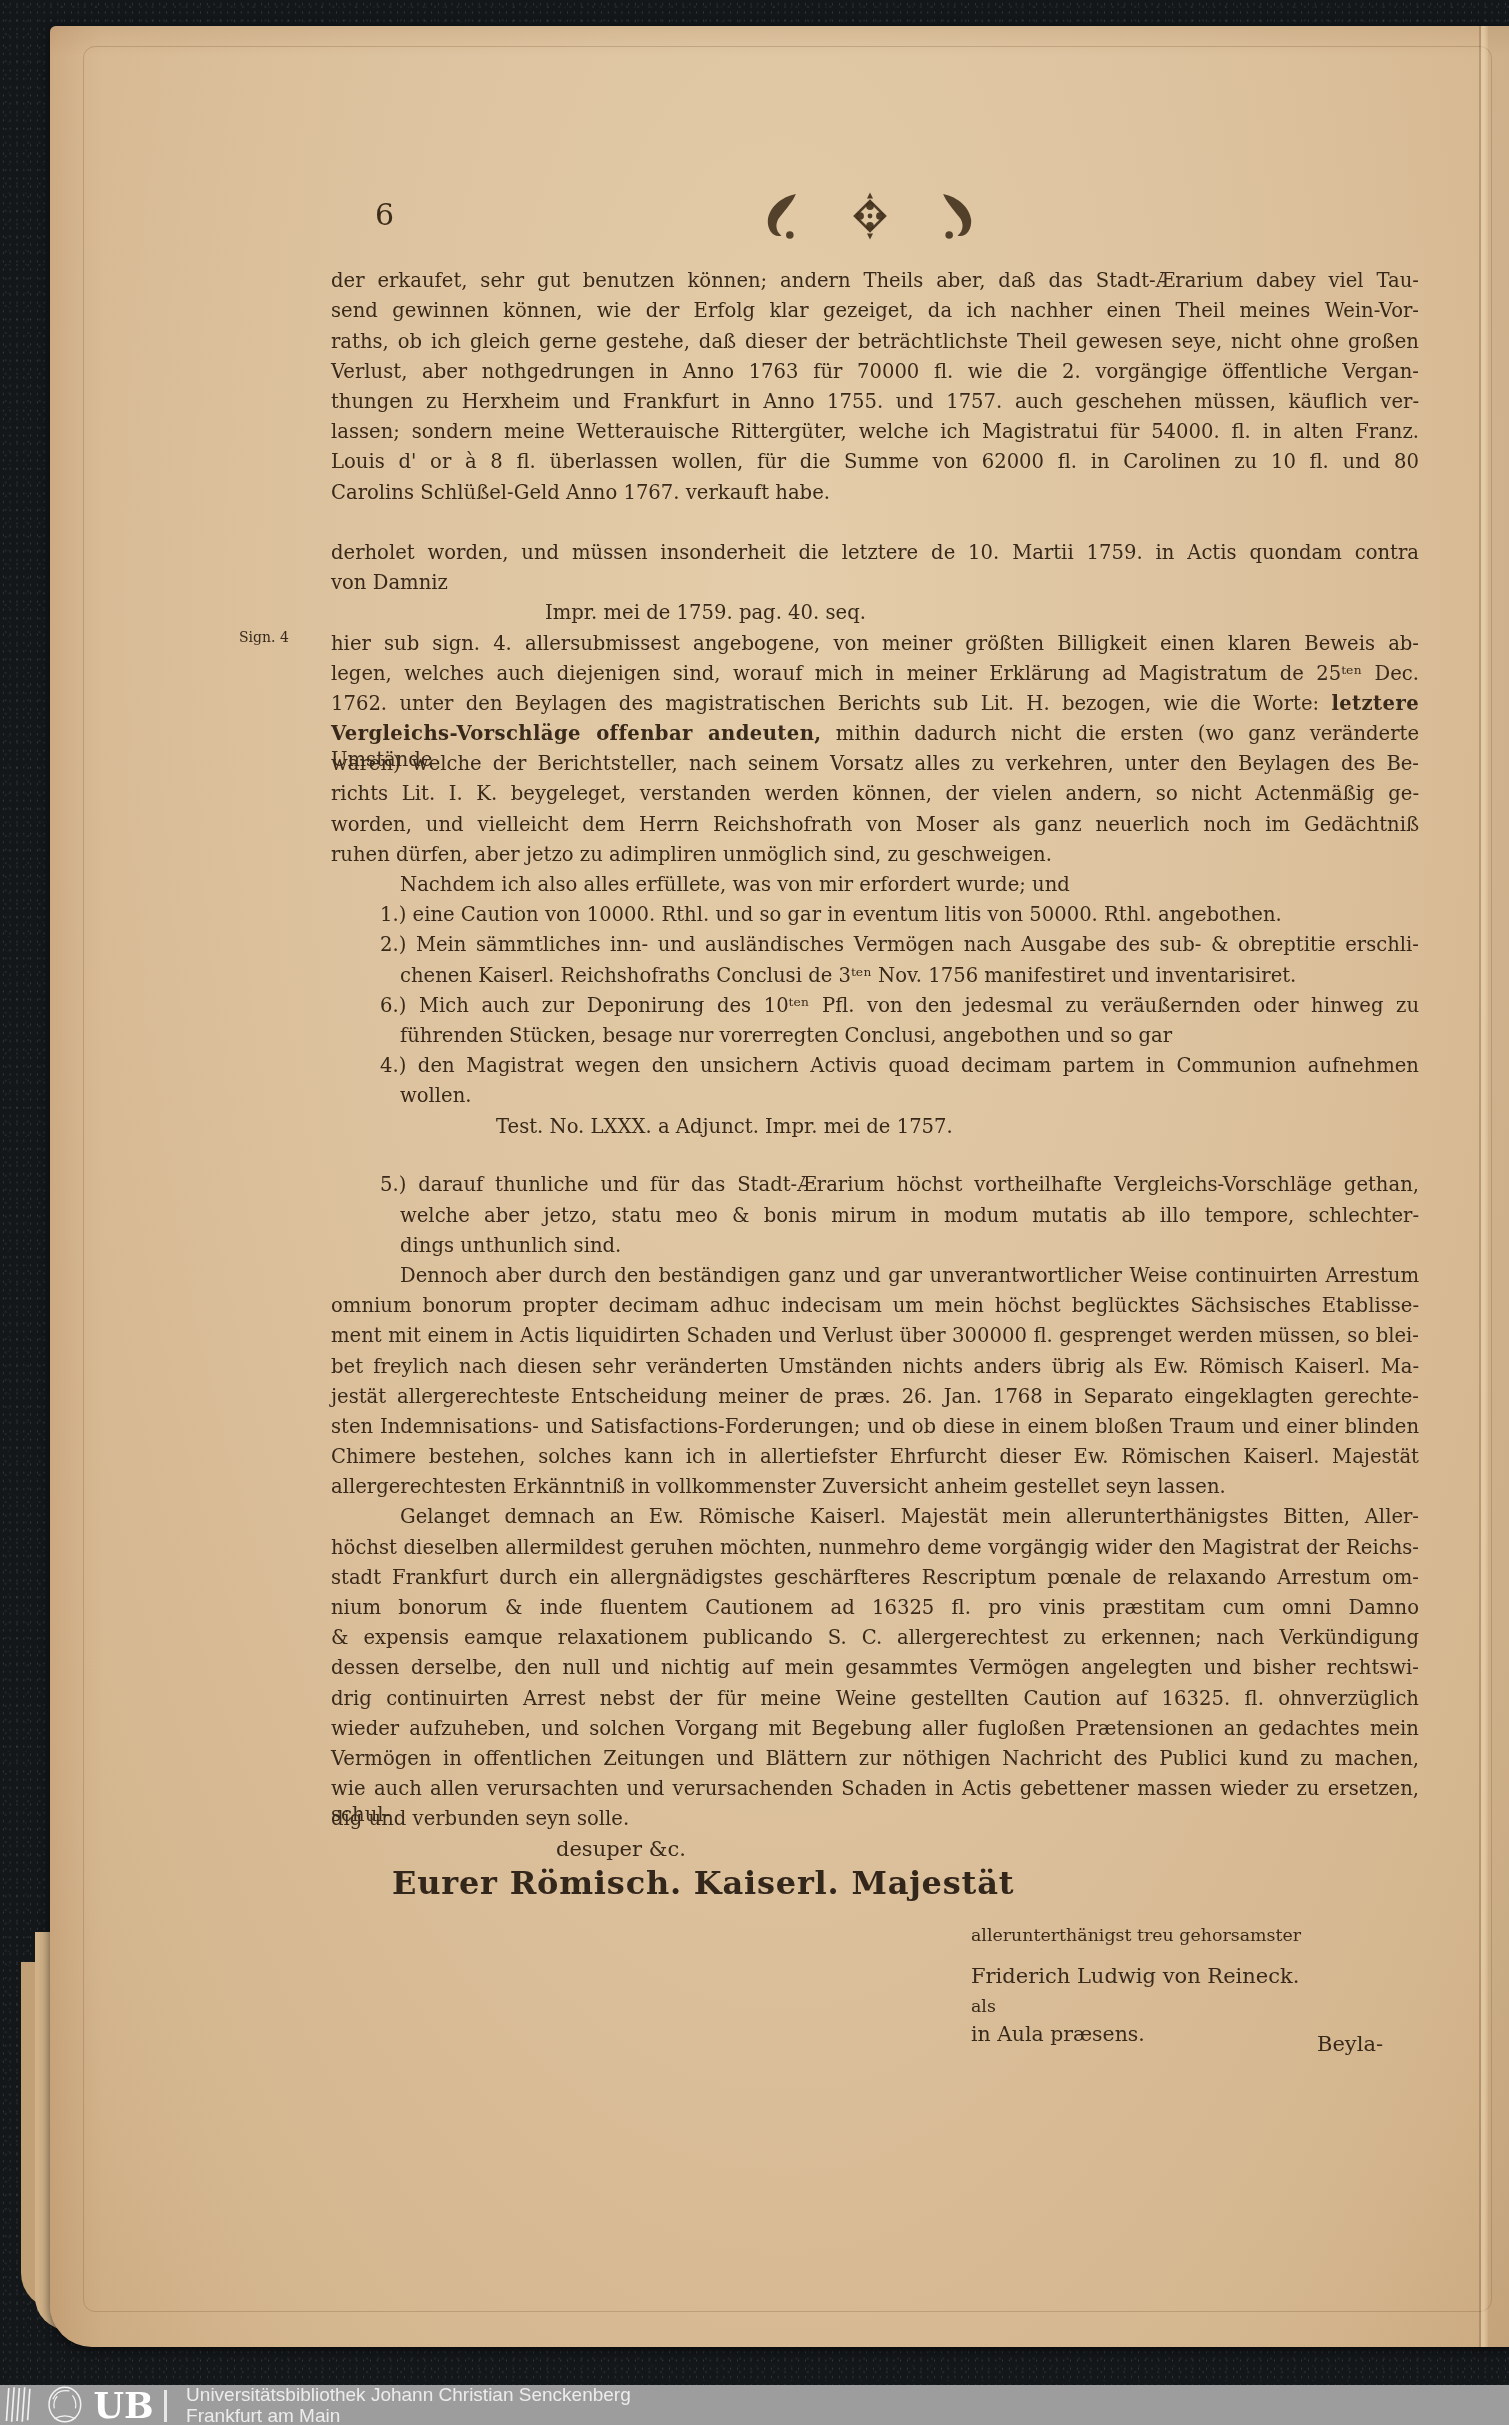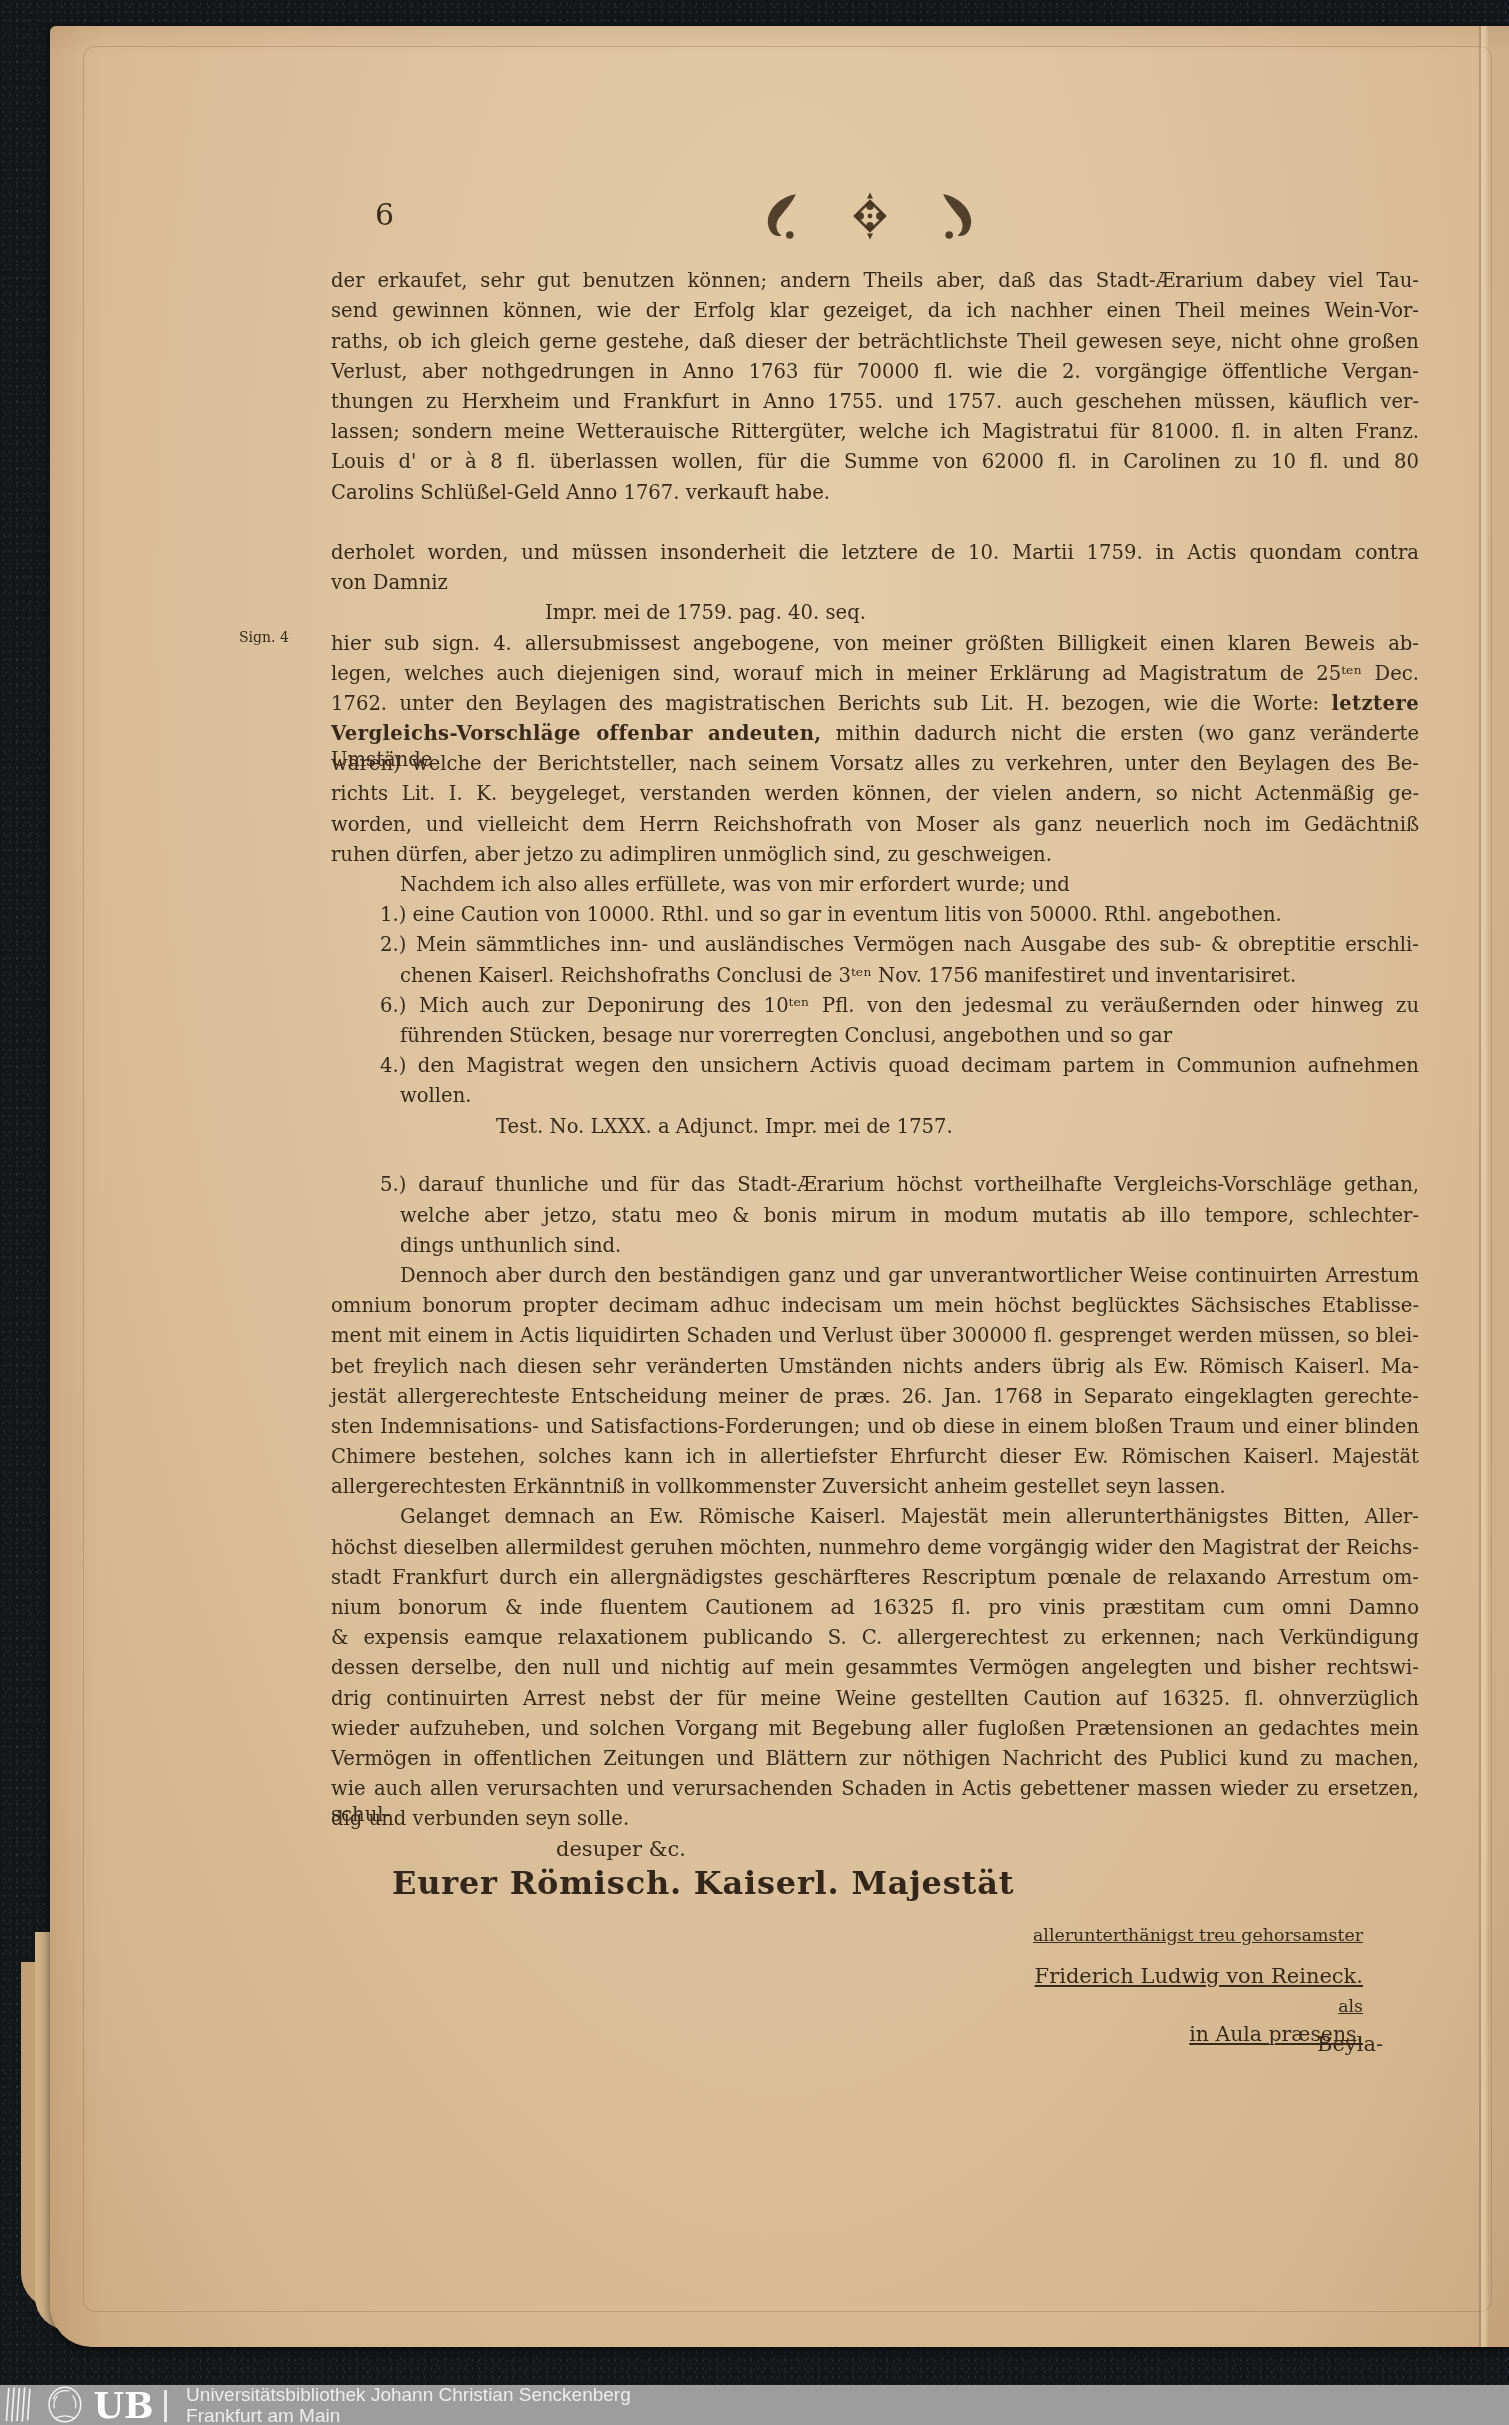--- a/index.html
+++ b/index.html
@@ -40,21 +40,21 @@
   .j{text-align:justify;text-align-last:justify;}
   .i1{text-indent:69px;}
   .inum{text-indent:49px;}
   .icont{text-indent:69px;}
   .impr{left:214px;width:auto;}
   .test{left:165px;width:auto;}
   .desuper{left:225px;width:auto;font-size:21px;}
   .em{font-weight:bold;letter-spacing:0.4px;}
   .address{position:absolute;left:342px;top:1838px;font-size:32px;font-weight:bold;
     letter-spacing:0.8px;color:#33261a;}
-  .sig{position:absolute;left:921px;top:1899px;width:392px;text-align:right;color:#38291a;text-decoration:underline;}
+  .sig{position:absolute;left:921px;top:1899px;width:392px;text-align:left;color:#38291a;}
   .sig .s1{font-size:17.4px;}
   .sig .s2{font-size:21px;margin-top:19px;}
   .sig .s3{font-size:17.4px;margin-top:7.5px;}
   .sig .s4{font-size:20.4px;margin-top:6px;}
   .catch{position:absolute;left:1267px;top:2006px;font-size:21px;color:#38291a;}
   .footer{position:absolute;left:0;bottom:0;width:100%;height:41px;background:#9d9d9d;z-index:10;
     display:flex;align-items:center;}
   .ub{font-family:"DejaVu Serif",serif;font-weight:bold;font-size:35px;color:#ffffff;
     margin-left:4.5px;line-height:41px;}
   .lgdiv{width:2.3px;height:32px;background:#e8e8e8;margin-left:10.6px;}
@@ -105,21 +105,21 @@
   </div>
 
   <div class="margin-note">Sign. 4</div>
 
   <div class="textcol">
     <div class="tl j" style="top:242px">der erkaufet, sehr gut benutzen können; andern Theils aber, daß das Stadt-Ærarium dabey viel Tau-</div>
     <div class="tl j" style="top:272px">send gewinnen können, wie der Erfolg klar gezeiget, da ich nachher einen Theil meines Wein-Vor-</div>
     <div class="tl j" style="top:303px">raths, ob ich gleich gerne gestehe, daß dieser der beträchtlichste Theil gewesen seye, nicht ohne großen</div>
     <div class="tl j" style="top:333px">Verlust, aber nothgedrungen in Anno 1763 für 70000 fl. wie die 2. vorgängige öffentliche Vergan-</div>
     <div class="tl j" style="top:363px">thungen zu Herxheim und Frankfurt in Anno 1755. und 1757. auch geschehen müssen, käuflich ver-</div>
-    <div class="tl j" style="top:393px">lassen; sondern meine Wetterauische Rittergüter, welche ich Magistratui für 81000. fl. in alten Franz.</div>
+    <div class="tl j" style="top:393px">lassen; sondern meine Wetterauische Rittergüter, welche ich Magistratui für 54000. fl. in alten Franz.</div>
     <div class="tl j" style="top:423px">Louis d' or à 8 fl. überlassen wollen, für die Summe von 62000 fl. in Carolinen zu 10 fl. und 80</div>
     <div class="tl" style="top:454px">Carolins Schlüßel-Geld Anno 1767. verkauft habe.</div>
     <div class="tl j" style="top:514px">derholet worden, und müssen insonderheit die letztere de 10. Martii 1759. in Actis quondam contra</div>
     <div class="tl" style="top:544px">von Damniz</div>
     <div class="tl impr" style="top:574px">Impr. mei de 1759. pag. 40. seq.</div>
     <div class="tl j" style="top:605px">hier sub sign. 4. allersubmissest angebogene, von meiner größten Billigkeit einen klaren Beweis ab-</div>
     <div class="tl j" style="top:635px">legen, welches auch diejenigen sind, worauf mich in meiner Erklärung ad Magistratum de 25ᵗᵉⁿ Dec.</div>
     <div class="tl j" style="top:665px"><span>1762. unter den Beylagen des magistratischen Berichts sub Lit. H. bezogen, wie die Worte: </span><span class="em">letztere</span></div>
     <div class="tl j" style="top:695px"><span class="em">Vergleichs-Vorschläge offenbar andeuten,</span><span> mithin dadurch nicht die ersten (wo ganz veränderte Umstände</span></div>
     <div class="tl j" style="top:725px">waren) welche der Berichtsteller, nach seinem Vorsatz alles zu verkehren, unter den Beylagen des Be-</div>

